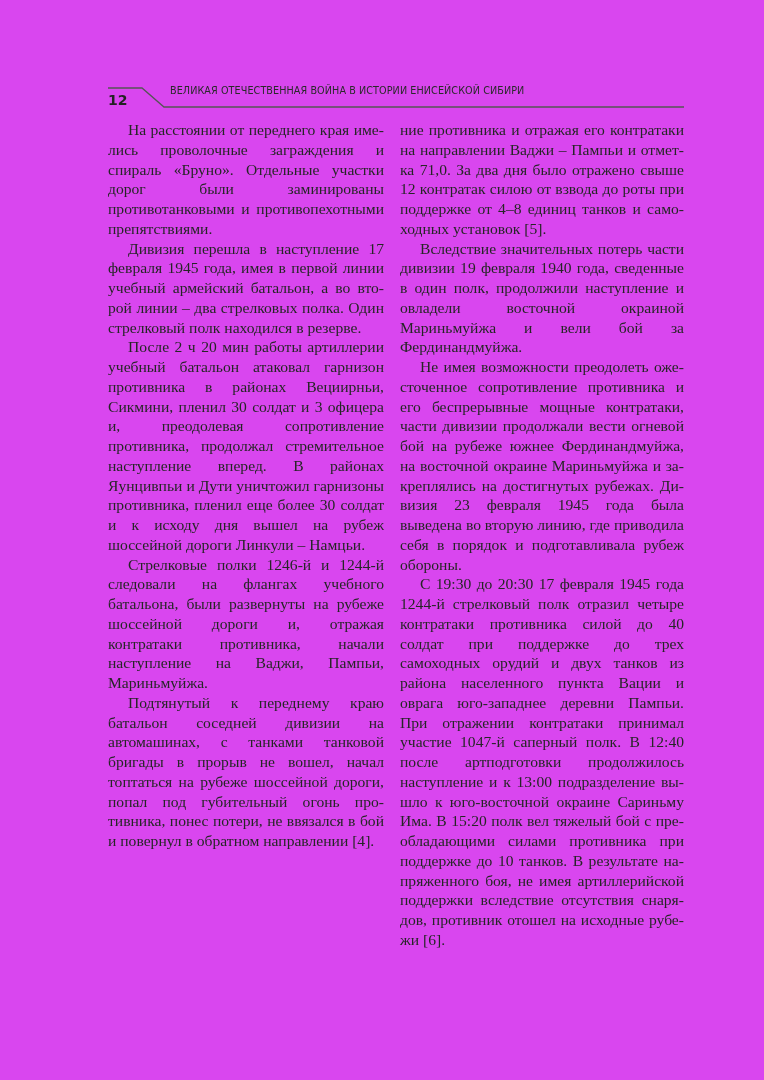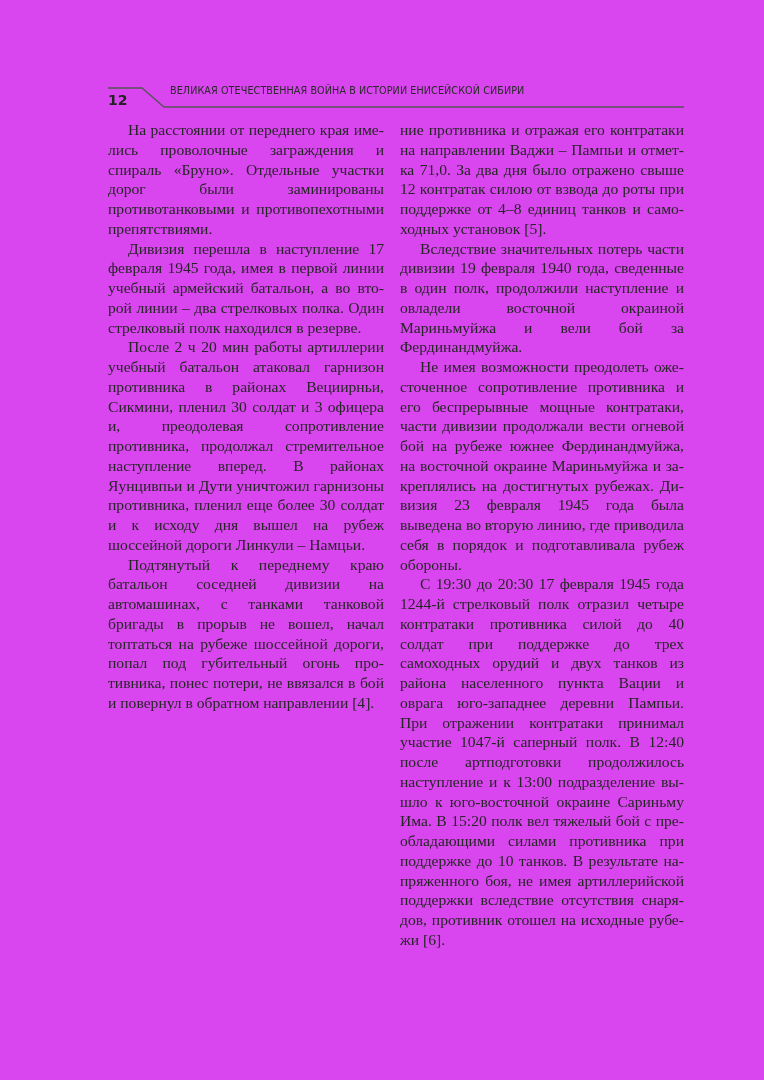--- a/index.html
+++ b/index.html
@@ -38,20 +38,21 @@
     <polyline points="108,88 142,88 164,107 684,107" fill="none" stroke="#555555" stroke-width="1.3"></polyline>
   </svg>
 
   <div class="page-number">12</div>
   <div class="running-head">ВЕЛИКАЯ ОТЕЧЕСТВЕННАЯ ВОЙНА В ИСТОРИИ ЕНИСЕЙСКОЙ СИБИРИ</div>
 
   <div class="column col-left">
     <p class="indent">На расстоянии от переднего края име­лись проволочные заграждения и спираль «Бруно». Отдельные участки дорог были заминированы противотанковыми и про­тивопехотными препятствиями.</p>
     <p class="indent">Дивизия перешла в наступление 17 фев­раля 1945 года, имея в первой линии учебный армейский батальон, а во вто­рой линии – два стрелковых полка. Один стрелковый полк находился в резерве.</p>
     <p class="indent">После 2 ч 20 мин работы артиллерии учебный батальон атаковал гарнизон про­тивника в районах Вециирньи, Сикмини, пленил 30 солдат и 3 офицера и, преодо­левая сопротивление противника, продол­жал стремительное наступление вперед. В районах Яунцивпьи и Дути уничтожил гарнизоны противника, пленил еще более 30 солдат и к исходу дня вышел на рубеж шоссейной дороги Линкули – Намцьи.</p>
+    <p class="indent">Стрелковые полки 1246-й и 1244-й сле­довали на флангах учебного батальона, были развернуты на рубеже шоссейной до­роги и, отражая контратаки противника, начали наступление на Ваджи, Пампьи, Мариньмуйжа.</p>
     <p class="indent">Подтянутый к переднему краю батальон соседней дивизии на автомашинах, с тан­ками танковой бригады в прорыв не во­шел, начал топтаться на рубеже шоссейной дороги, попал под губительный огонь про­тивника, понес потери, не ввязался в бой и повернул в обратном направлении [4].</p>
   </div>
 
   <div class="column col-right">
     <p class="cont">ние противника и отражая его контратаки на направлении Ваджи – Пампьи и отмет­ка 71,0. За два дня было отражено свыше 12 контратак силою от взвода до роты при поддержке от 4–8 единиц танков и само­ходных установок [5].</p>
     <p class="indent">Вследствие значительных потерь части дивизии 19 февраля 1940 года, сведенные в один полк, продолжили наступление и овладели восточной окраиной Мариньмуйжа и вели бой за Фердинандмуйжа.</p>
     <p class="indent">Не имея возможности преодолеть оже­сточенное сопротивление противника и его беспрерывные мощные контратаки, части дивизии продолжали вести огневой бой на рубеже южнее Фердинандмуйжа, на восточной окраине Мариньмуйжа и за­креплялись на достигнутых рубежах. Ди­визия 23 февраля 1945 года была выведена во вторую линию, где приводила себя в по­рядок и подготавливала рубеж обороны.</p>
     <p class="indent">С 19:30 до 20:30 17 февраля 1945 года 1244-й стрелковый полк отразил четыре контратаки противника силой до 40 солдат при поддержке до трех самоходных орудий и двух танков из района населенного пун­кта Вации и оврага юго-западнее дерев­ни Пампьи. При отражении контратаки принимал участие 1047-й саперный полк. В 12:40 после артподготовки продолжилось наступление и к 13:00 подразделение вы­шло к юго-восточной окраине Сариньму Има. В 15:20 полк вел тяжелый бой с пре­обладающими силами противника при поддержке до 10 танков. В результате на­пряженного боя, не имея артиллерийской поддержки вследствие отсутствия снаря­дов, противник отошел на исходные рубе­жи [6].</p>
   </div>
 

